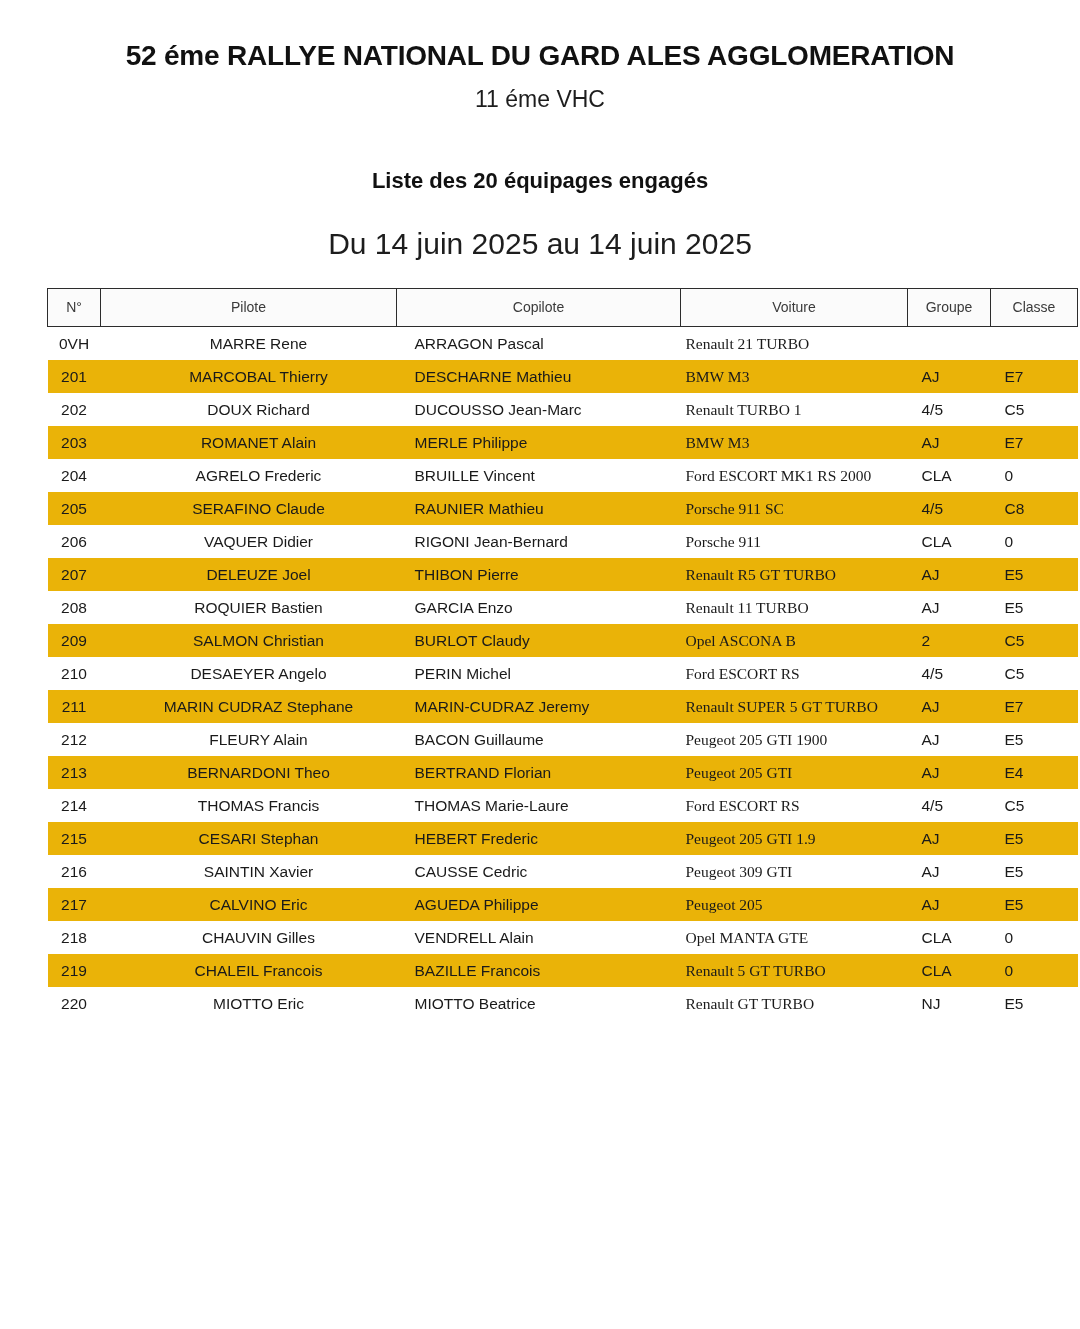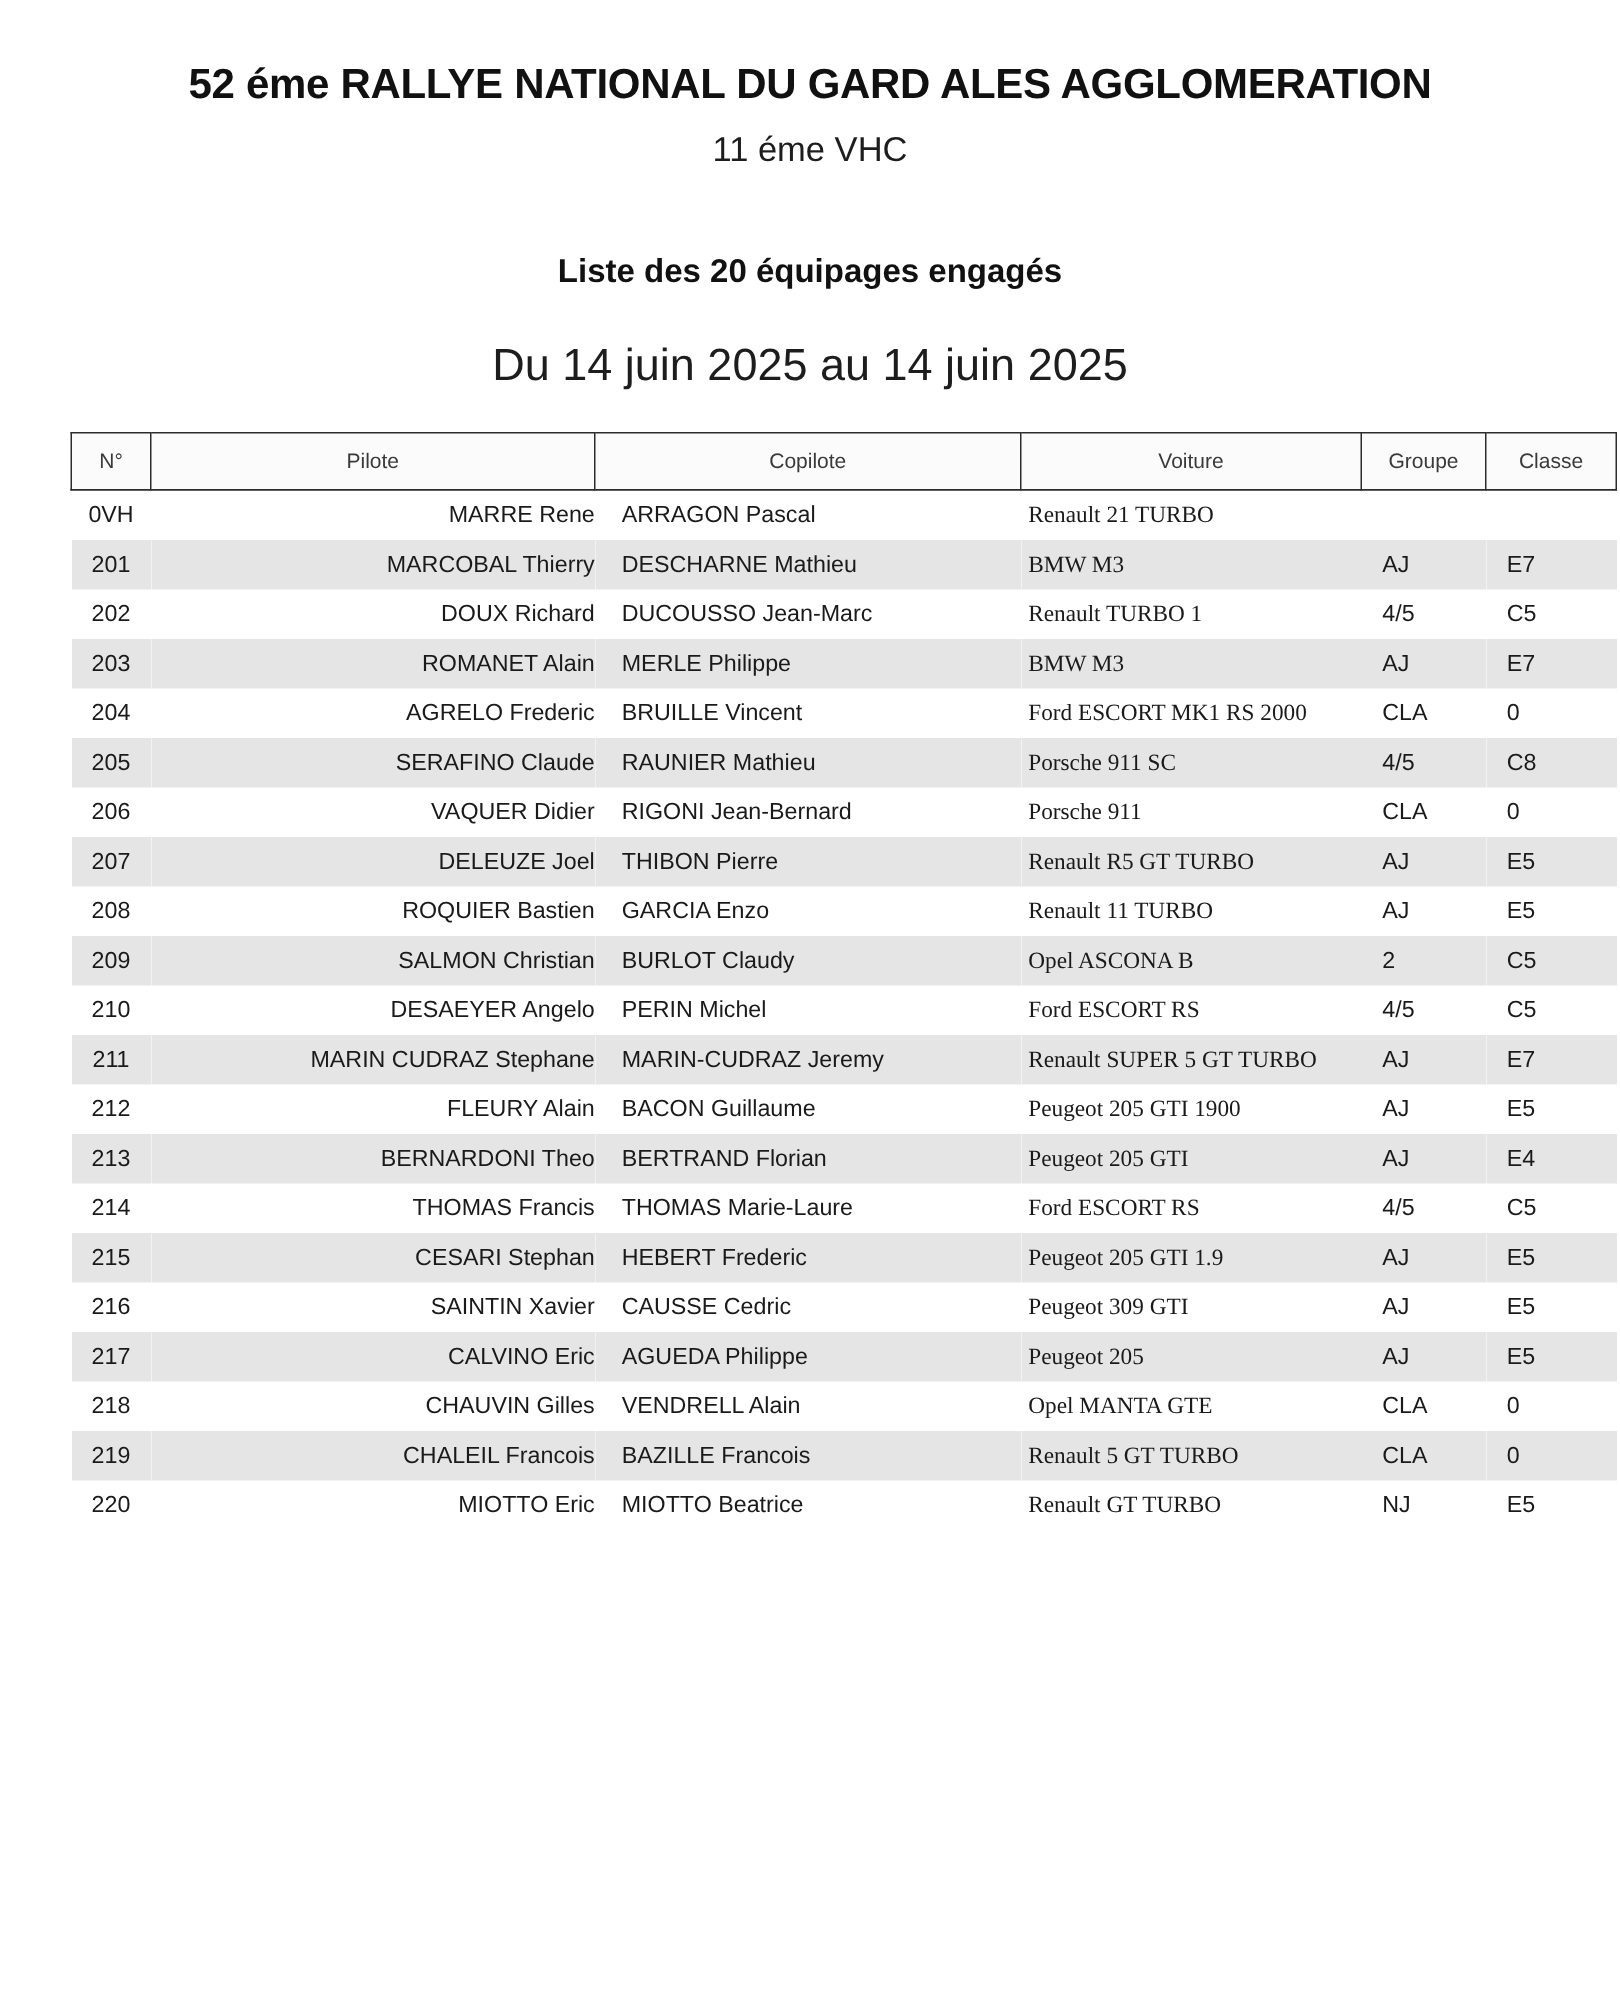--- a/index.html
+++ b/index.html
@@ -97,24 +97,24 @@
     padding: 7px 0 7px 0;
     font-size: 15.5px;
     color: #1a1a1a;
     vertical-align: middle;
     white-space: nowrap;
     overflow: hidden;
     text-overflow: clip;
     height: 19px;
   }
   tbody tr.row-odd  td { background: #ffffff; }
-  tbody tr.row-even td { background: #e5e5e5; }
+  tbody tr.row-even td { background: #eab308; }
 
   td.cell-num     { text-align: center; padding-left: 0; }
-  td.cell-pilote  { text-align: right;  padding-left: 20px; margin-top: 20px; }
+  td.cell-pilote  { text-align: center;  padding-left: 20px; margin-top: 20px; }
   td.cell-copilote{ text-align: left;  padding-left: 18px; }
   td.cell-voiture { text-align: left;  padding-left: 5px; font-family: Liberation Serif, serif; }
   td.cell-groupe  { text-align: left;  padding-left: 14px; }
   td.cell-classe  { text-align: left;  padding-left: 14px; }
 </style>
 </head>
 <body>
 
 <div class="page">
 

